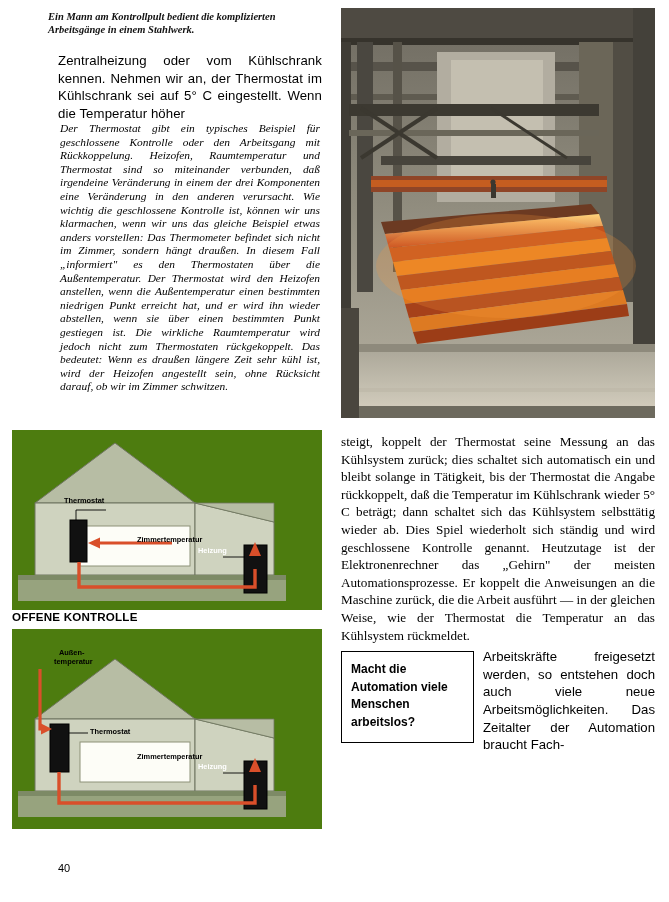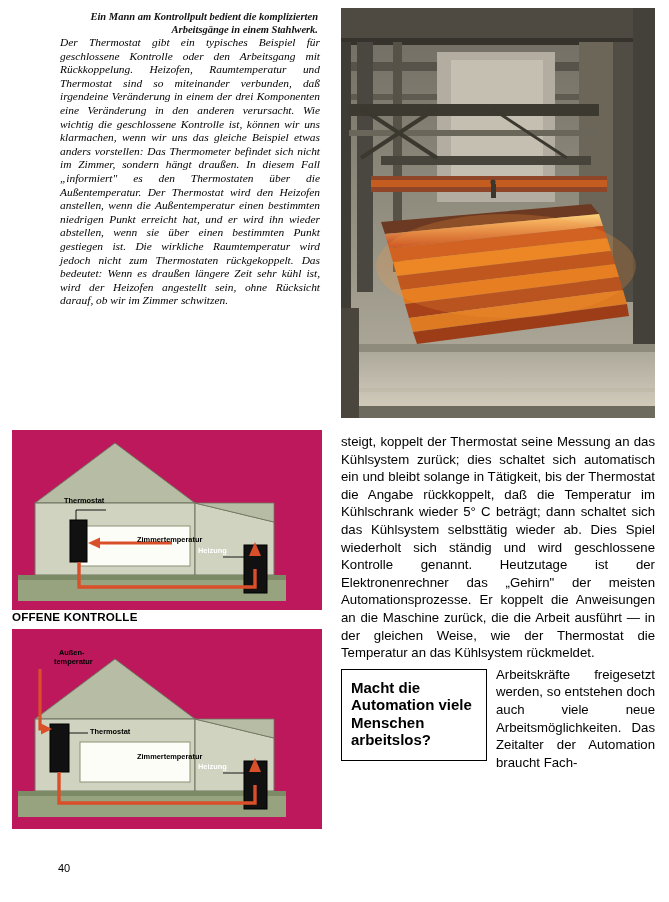--- a/index.html
+++ b/index.html
@@ -16,21 +16,21 @@
   
   .left-col{
     position:absolute;
     left:14px; top:10px; width:310px;
   }
   .photo-caption{
     font-family:"Liberation Serif", serif;
     font-style:italic;
     font-size:10.5px;
     line-height:13px;
-    text-align:right;
+    text-align:left;
     font-weight:bold;
     color:#111;
     padding:0 6px 0 34px;
   }
   .lead{
     margin-top:16px;
     font-size:13.2px;
     line-height:17.5px;
     text-align:justify;
     padding-left:44px;
@@ -56,58 +56,58 @@
     width:314px;height:410px;
     position:relative;overflow:hidden;
     background:#8a8f86;
     border:0;
   }
   .body-text{
     margin-top:15px;
     font-size:13.2px;
     line-height:17.6px;
     text-align:justify;
-    -webkit-hyphens:auto;hyphens:auto;
+    -webkit-hyphens:auto;hyphens:auto;font-family:Liberation Serif, serif;
   }
   .body-text p{margin:0;}
 
   
   .quote-wrap{
     margin-top:4px;
     overflow:hidden;
   }
   .quote-box{
     float:left;
-    width:146px;
+    width:133px;
     border:1.6px solid #000;
     padding:9px 7px 11px 9px;
     margin:3px 9px 18px 0;
     font-weight:bold;
-    font-size:15px;
+    font-size:12px;
     line-height:17.5px;
     box-sizing:border-box;
   }
   .quote-tail{
     font-size:13.2px;
     line-height:17.6px;
     text-align:justify;
     margin-left:8px;
   }
 
   
   .diagram-title{
     font-weight:bold;
     font-size:11.6px;
     line-height:13px;
     letter-spacing:0.2px;
   }
   .diag{
     position:relative;
     width:310px;
-    background:#be185d;
+    background:#4d7c0f;
   }
   .lbl{
     position:absolute;
     font-size:7.4px;
     font-weight:bold;
     color:#000;
     white-space:nowrap;
     line-height:8.4px;
   }
   .lbl.w{color:#fff;}
@@ -121,20 +121,21 @@
 </style>
 </head>
 <body>
 
 <div class="page">
 
   <div class="left-col">
 
     <div class="photo-caption">Ein Mann am Kontrollpult bedient die komplizierten Arbeitsgänge in einem Stahlwerk.</div>
 
+    <div class="lead"><span>Zentralheizung oder vom Kühlschrank kennen. Nehmen wir an, der Thermostat im Kühlschrank sei auf 5° C eingestellt. Wenn die Temperatur höher</span></div>
 
     <div class="italic-block">Der Thermostat gibt ein typisches Beispiel für geschlossene Kontrolle oder den Arbeitsgang mit Rückkoppelung. Heizofen, Raumtemperatur und Thermostat sind so miteinander verbunden, daß irgendeine Veränderung in einem der drei Komponenten eine Veränderung in den anderen verursacht. Wie wichtig die geschlossene Kontrolle ist, können wir uns klarmachen, wenn wir uns das gleiche Beispiel etwas anders vorstellen: Das Thermometer befindet sich nicht im Zimmer, sondern hängt draußen. In diesem Fall „informiert" es den Thermostaten über die Außentemperatur. Der Thermostat wird den Heizofen anstellen, wenn die Außentemperatur einen bestimmten niedrigen Punkt erreicht hat, und er wird ihn wieder abstellen, wenn sie über einen bestimmten Punkt gestiegen ist. Die wirkliche Raumtemperatur wird jedoch nicht zum Thermostaten rückgekoppelt. Das bedeutet: Wenn es draußen längere Zeit sehr kühl ist, wird der Heizofen angestellt sein, ohne Rücksicht darauf, ob wir im Zimmer schwitzen.</div>
   </div>
 
 
   <div class="diag" style="position:absolute;left:12px;top:430px;height:180px;">
     <svg width="310" height="180" viewBox="0 0 310 180">
 
       <polygon points="103,13 23,73 183,73" fill="#b7bda4" stroke="#6f7560" stroke-width="1"></polygon>
 

